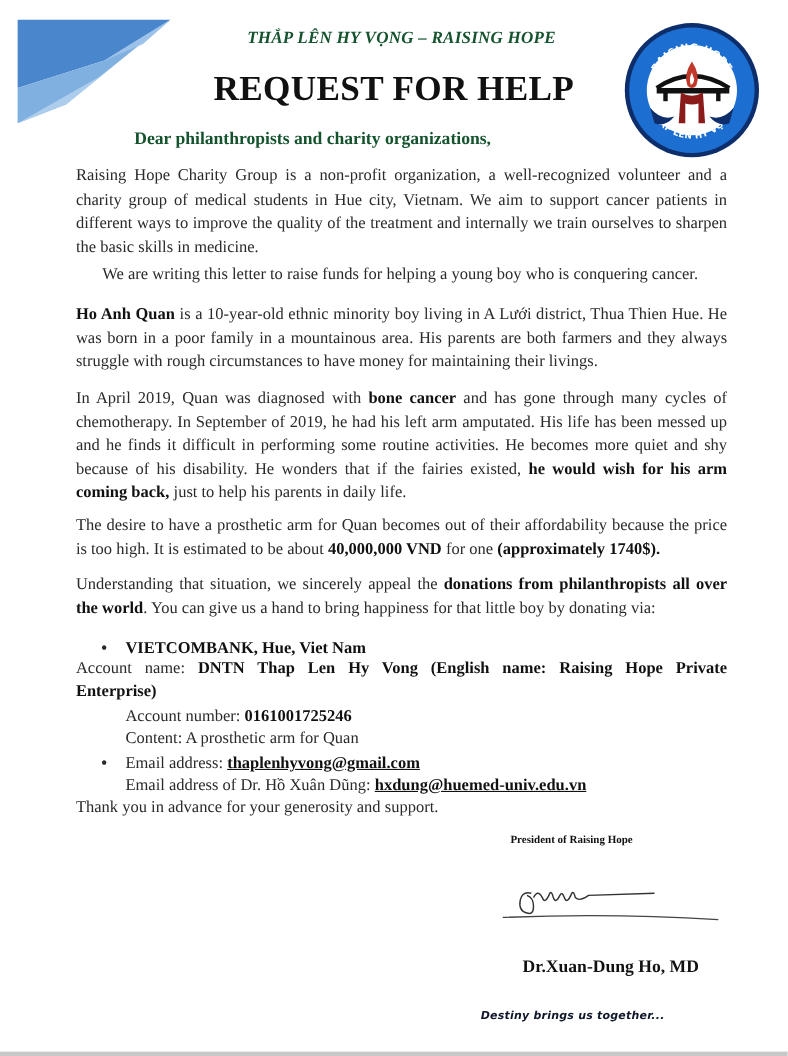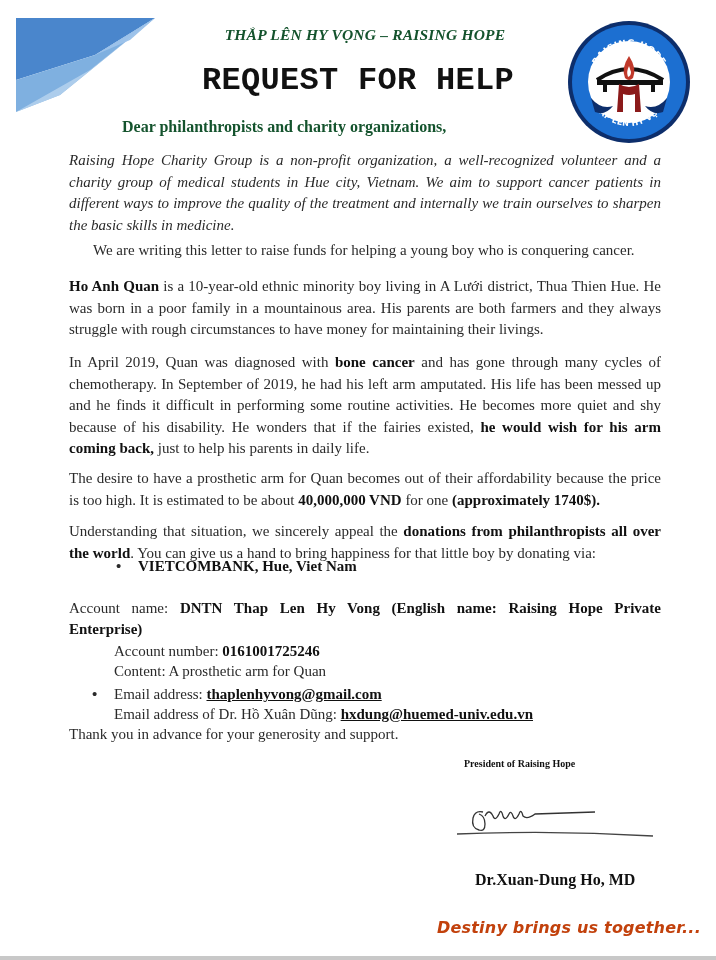--- a/index.html
+++ b/index.html
@@ -5,34 +5,34 @@
   html, body { margin: 0; padding: 0; background: #ffffff; }
   body { width: 716px; height: 960px; position: relative; overflow: hidden;
          font-family: "Liberation Serif", "DejaVu Serif", serif; color: #222; }
   .corner { position: absolute; left: 0; top: 0; width: 160px; height: 120px; }
   .logo { position: absolute; left: 565px; top: 20px; width: 128px; height: 125px; }
   .org-title { position: absolute; left: 0; width: 716px; top: 26px; text-align: center;
                font-style: italic; font-weight: bold; font-size: 15.5px; color: #14532d;
                letter-spacing: 0.2px; padding-left: 14px; box-sizing: border-box; }
   .main-title { position: absolute; left: 0; width: 716px; top: 62px; text-align: center;
                 font-weight: bold; font-size: 32px; color: #111; letter-spacing: 0.3px;
-                box-sizing: border-box; font-family: Liberation Mono, monospace; }
+                box-sizing: border-box; }
   .salutation { position: absolute; left: 122px; top: 118px; font-weight: bold; font-size: 16px; color: #14532d; }
   .p { position: absolute; left: 69px; width: 592px; font-size: 15px; line-height: 21.5px; margin: 0;
        text-align: justify; color: #2a2a2a; }
   .p b { color: #111; }
   .line { position: absolute; font-size: 15px; line-height: 21px; color: #2a2a2a; white-space: nowrap; }
   .line b { color: #111; }
   .bullet { display: inline-block; width: 22px; font-weight: bold; }
   a.email { color: #111; font-weight: bold; text-decoration: underline; text-align: center; }
   .sign-title { position: absolute; left: 464px; top: 758px; font-weight: bold; font-size: 10px; color: #111; }
   .signature { position: absolute; left: 455px; top: 792px; width: 200px; height: 50px; }
   .signer { position: absolute; left: 475px; top: 871px; font-weight: bold; font-size: 16px; color: #111; }
   .motto { position: absolute; left: 437px; top: 918px; font-style: italic; font-weight: bold;
-           font-family: "DejaVu Sans", sans-serif; font-size: 16px; color: #c2410c; letter-spacing: 0.2px; }
+           font-family: "DejaVu Sans", sans-serif; font-size: 10px; color: #0f172a; letter-spacing: 0.2px; }
   .bottom-bar { position: absolute; left: 0; top: 956px; width: 716px; height: 4px; background: #c8c8c8; }
 </style>
 </head>
 <body>
 
 <svg class="corner" viewBox="0 0 160 120">
   <polygon points="16,18 155,18 95,55 16,80" fill="#4a86cc"></polygon>
   <polygon points="16,80 95,55 155,18 60,95 16,112" fill="#7fb0e0"></polygon>
   <polygon points="95,55 155,18 130,40" fill="#9cc2ea"></polygon>
   <polygon points="16,112 60,95 155,18 90,70" fill="#b9d4ef" opacity="0.8"></polygon>
@@ -65,33 +65,33 @@
 
   <path d="M 26 78 Q 36 90 48 86 Q 40 96 30 92 Z" fill="#0d2e6b"></path>
   <path d="M 102 78 Q 92 90 80 86 Q 88 96 98 92 Z" fill="#0d2e6b"></path>
 </svg>
 
 <div class="org-title">THẮP LÊN HY VỌNG – RAISING HOPE</div>
 <div class="main-title">REQUEST FOR HELP</div>
 
 <div class="salutation">Dear philanthropists and charity organizations,</div>
 
-<p class="p" style="top:150px;font-style:italic;">Raising Hope Charity Group is a non-profit organization, a well-recognized volunteer and a charity group of medical students in Hue city, Vietnam. We aim to support cancer patients in different ways to improve the quality of the treatment and internally we train ourselves to sharpen the basic skills in medicine.</p>
+<p class="p" style="top:150px;">Raising Hope Charity Group is a non-profit organization, a well-recognized volunteer and a charity group of medical students in Hue city, Vietnam. We aim to support cancer patients in different ways to improve the quality of the treatment and internally we train ourselves to sharpen the basic skills in medicine.</p>
 
 <p class="p" style="top:240px;margin-left:24px;">We are writing this letter to raise funds for helping a young boy who is conquering cancer.</p>
 
 <p class="p" style="top:276px;"><b>Ho Anh Quan</b><span> is a 10-year-old ethnic minority boy living in A Lưới district, Thua Thien Hue. He was born in a poor family in a mountainous area. His parents are both farmers and they always struggle with rough circumstances to have money for maintaining their livings.</span></p>
 
 <p class="p" style="top:352px;"><span>In April 2019, Quan was  diagnosed with </span><b>bone cancer</b><span> and has gone through many cycles of chemotherapy. In September of 2019, he had his left arm amputated. His life has been messed up and he finds it difficult in performing some routine activities. He becomes more quiet and shy because of his disability. He wonders that if the fairies existed, </span><b>he would wish for his arm coming back,</b><span> just to help his parents in daily life.</span></p>
 
 <p class="p" style="top:468px;"><span>The desire to have a prosthetic arm for Quan becomes out of their affordability because the price is too high. It is estimated to be about </span><b>40,000,000 VND</b><span> for one </span><b>(approximately 1740$).</b></p>
 
 <p class="p" style="top:521px;"><span>Understanding that situation, we sincerely appeal the </span><b>donations from philanthropists all over the world</b><span>. You can give us a hand to bring happiness for that little boy by donating via:</span></p>
 
-<div class="line" style="left:92px; top:556px;margin-left:24px;">
+<div class="line" style="left:92px; top:580px;">
   <span class="bullet">•</span><b>VIETCOMBANK, Hue, Viet Nam</b>
 </div>
 <div class="line" style="left:69px; top:598px; width:592px; text-align:justify; text-align-last:justify; white-space:normal;">
   <span>Account name: </span><b>DNTN Thap Len Hy Vong (English name: Raising Hope Private</b>
 </div>
 <div class="line" style="left:69px; top:619px;">
   <b>Enterprise)</b>
 </div>
 <div class="line" style="left:114px; top:641px;">
   <span>Account number: </span><b>0161001725246</b>

